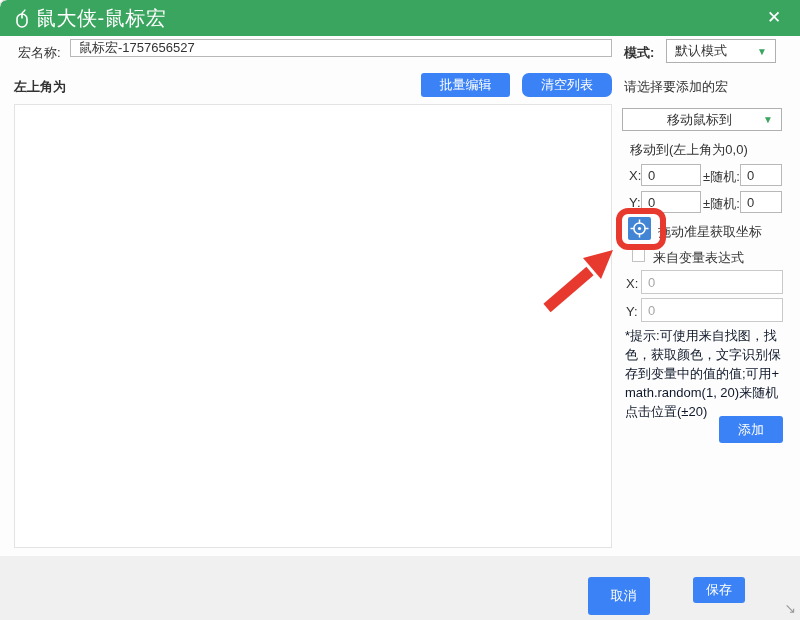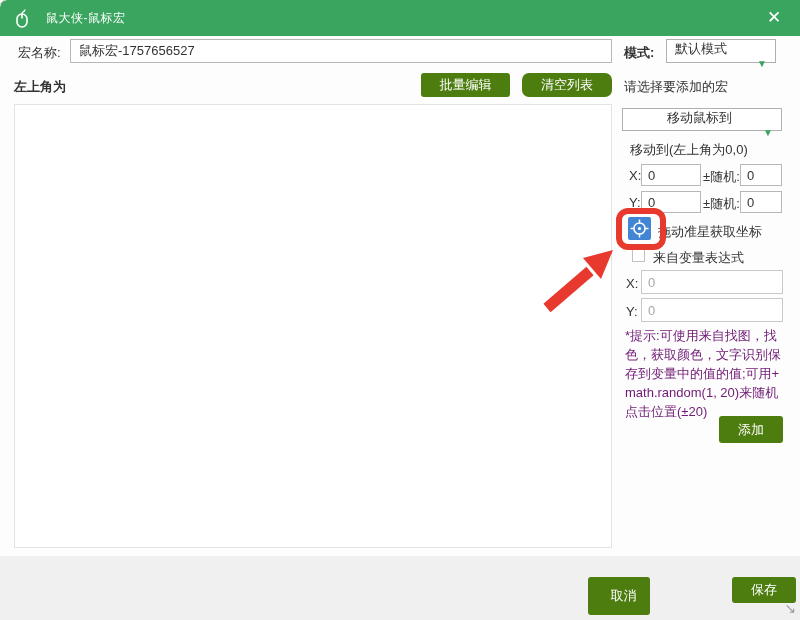--- a/index.html
+++ b/index.html
@@ -3,45 +3,45 @@
 <meta charset="utf-8">
 <style>
   * { margin:0; padding:0; box-sizing:border-box; }
   html,body { width:800px; height:620px; }
   body { font-family:"Liberation Sans","DejaVu Sans",sans-serif; background:#fff; }
   .window { position:relative; width:800px; height:620px; background:#fdfdfd; overflow:hidden; border-top-left-radius:7px; outline:1px solid #d8d8d8; }
 
   
   .titlebar { position:absolute; left:0; top:0; width:800px; height:36px; background:#3aa55e; border-top-left-radius:7px; display:flex; align-items:center; }
   .titlebar .app-icon { margin-left:12px; width:20px; height:20px; flex:none; }
-  .titlebar .title { color:#fff; font-size:12px; margin-left:14px; letter-spacing:0.5px; }
+  .titlebar .title { color:#fff; font-size:20px; margin-left:4px; letter-spacing:0.5px; }
   .close-btn { position:absolute; right:14px; top:7px; width:24px; height:22px; color:#fff; font-size:17px; line-height:22px; text-align:center; cursor:pointer; }
 
   
   .lbl { position:absolute; font-size:13px; color:#333; }
   .txt-input { position:absolute; border:1px solid #b8b8b8; background:#fff; font-size:13px; color:#333; padding:0 8px; font-family:inherit; outline:none; }
-  .name-input { left:70px; top:39px; width:542px; height:24px; }
+  .name-input { left:70px; top:39px; width:542px; height:18px; }
 
-  .select-box { position:absolute; border:1px solid #b0b0b0; background:#fff; display:flex; font-size:13px; color:#333; padding:0 8px; cursor:pointer;flex-direction:column; }
+  .select-box { position:absolute; border:1px solid #b0b0b0; background:#fff; display:flex; align-items:center; font-size:13px; color:#333; padding:0 8px; cursor:pointer; }
   .select-box .caret { margin-left:auto; color:#3aa55e; font-size:10px; }
 
   
-  .gbtn { position:absolute; background:#4d7c0f; color:#fff; border:none; border-radius:3px; font-size:13px; font-family:inherit; cursor:pointer; }
+  .gbtn { position:absolute; background:#3b82f6; color:#fff; border:none; border-radius:3px; font-size:13px; font-family:inherit; cursor:pointer; }
 
   
   .list-box { position:absolute; left:14px; top:104px; width:598px; height:444px; background:#fff; border:1px solid #e3e3e3; }
 
   
   .mini-input { position:absolute; border:1px solid #b8b8b8; background:#fff; font-size:13px; color:#333; padding:0 6px; height:22px; font-family:inherit; outline:none; }
   .mini-input:disabled, .mini-input.dim { color:#a7a7a7; background:#fff; border-color:#c9c9c9; }
 
   .crosshair-icon { position:absolute; left:628px; top:217px; width:23px; height:23px; background:#4285d4; border-radius:2px; }
   .checkbox { position:absolute; left:632px; top:249px; width:13px; height:13px; border:1px solid #c2c2c2; background:#fff; }
 
-  .hint { position:absolute; left:625px; top:326px; width:162px; font-size:13px; line-height:19px; color:#701a75; word-break:break-all; }
+  .hint { position:absolute; left:625px; top:326px; width:162px; font-size:13px; line-height:19px; color:#0f172a; word-break:break-all; }
 
   
   .footer { position:absolute; left:0; top:556px; width:800px; height:64px; background:#f0f0f0; }
   .resize-grip { position:absolute; right:4px; bottom:4px; color:#9a9a9a; font-size:14px; }
 
   
   .anno-box { position:absolute; left:616px; top:208px; width:50px; height:42px; border:6px solid #e8392e; border-radius:12px; pointer-events:none; }
   .anno-arrow { position:absolute; left:535px; top:238px; pointer-events:none; }
 </style>
 </head>
@@ -112,21 +112,21 @@
   <input class="mini-input dim" style="left: 641px; top: 298px; width: 142px; height: 24px;" disabled="" value="0">
 
   <div class="hint">*提示:可使用来自找图，找色，获取颜色，文字识别保存到变量中的值的值;可用+math.random(1, 20)来随机点击位置(±20)</div>
 
   <button class="gbtn" style="left:719px; top:416px; width:64px; height:27px;">添加</button>
 
   <div class="footer">
     <span class="resize-grip">↘</span>
   </div>
   <button class="gbtn" style="left:588px; top:577px; width:62px; height:38px;padding-left:9px;">取消</button>
-  <button class="gbtn" style="left:732px; top:577px; width:64px; height:26px;">保存</button>
+  <button class="gbtn" style="left:693px; top:577px; width:52px; height:26px;">保存</button>
 
   <div class="anno-box"></div>
   <svg class="anno-arrow" width="90" height="82" viewBox="0 0 90 82">
     <line x1="12" y1="70" x2="55" y2="33" stroke="#e8392e" stroke-width="11"></line>
     <polygon points="78,12 48,20 66,41" fill="#e8392e"></polygon>
   </svg>
 
 </div>
 
 </body></html>

